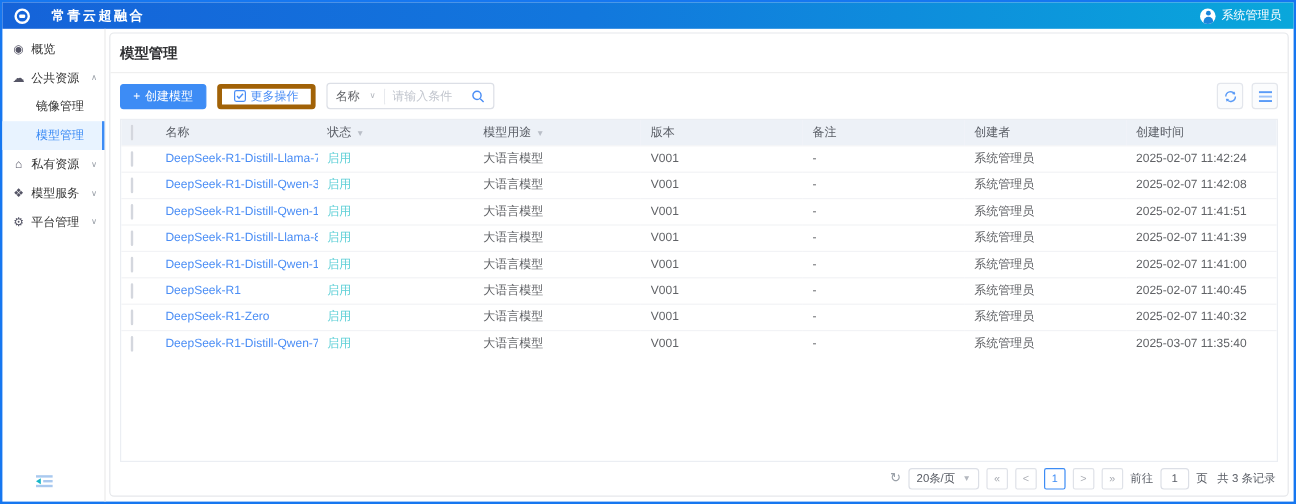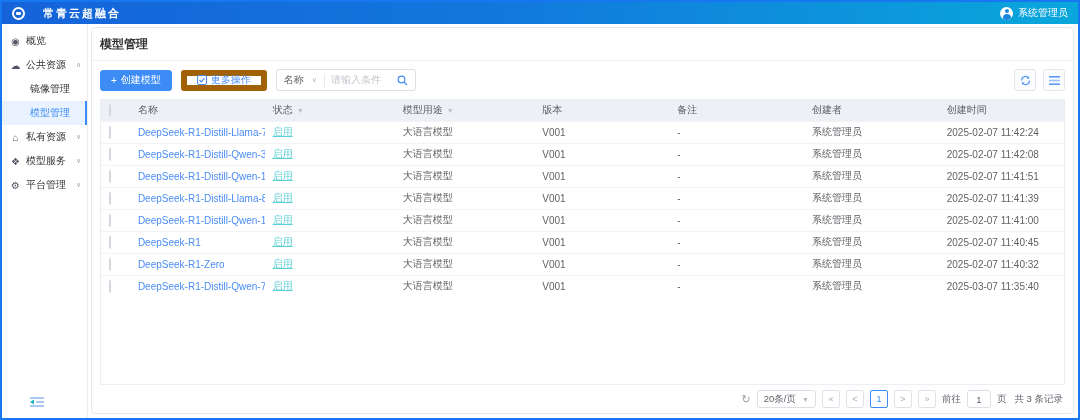--- a/index.html
+++ b/index.html
@@ -33,41 +33,41 @@
 
   
   .main { flex: 1; padding: 3px 4px 4px 3px; min-width: 0; }
   .card { height: 100%; border: 1px solid #e6e8eb; border-radius: 4px; background: #fff; padding: 7px 8px 5px; display: flex; flex-direction: column; }
   .page-title { font-size: 12px; font-weight: bold; color: #303133; padding: 1px 8px 7px; margin: 0 -8px; border-bottom: 1px solid #efefef; }
 
   
   .toolbar { display: flex; align-items: center; margin: 8px 0; gap: 9px; }
   .btn { height: 21px; border-radius: 3px; font-size: 10px; display: inline-flex; align-items: center; gap: 4px; padding: 0 10px; cursor: pointer; }
   .btn-primary { background: #3d8cf5; color: #fff; border: 1px solid #3d8cf5; }
-  .btn-plain { background: #fff; color: #4a8df5; border: 6px solid #a16207; }
+  .btn-plain { background: #fff; color: #4a8df5; border: 4px solid #a16207; }
   .search-box { height: 22px; border: 1px solid #dcdfe6; border-radius: 3px; display: flex; align-items: center; background: #fff; overflow: hidden; }
   .search-select { display: flex; align-items: center; gap: 8px; padding: 0 7px; font-size: 10px; color: #606266; cursor: pointer; }
   .search-select .caret { color: #b4b8bf; font-size: 7px; }
   .search-divider { width: 1px; height: 13px; background: #e8eaee; }
-  .search-input { border: none; outline: none; width: 70px; font-size: 10px; padding: 0 6px; color: #333; font-family: Liberation Mono, monospace; }
+  .search-input { border: none; outline: none; width: 70px; font-size: 10px; padding: 0 6px; color: #333; font-family: Liberation Serif, serif; }
   .search-input::placeholder { color: #c3c7cf; }
   .search-icon-btn { padding: 0 7px 0 2px; display: flex; align-items: center; cursor: pointer; }
   .toolbar-right { margin-left: auto; display: flex; gap: 7px; }
   .icon-btn { width: 22px; height: 22px; border: 1px solid #e3e6ec; border-radius: 3px; background: #fbfcfd; display: grid; place-items: center; cursor: pointer; }
 
   
   .table-wrap { border: 1px solid #ebeef3; flex: 1; display: flex; flex-direction: column; overflow: hidden; margin-bottom: 5px; }
   table { width: 100%; border-collapse: collapse; table-layout: fixed; font-size: 10px; }
   col.c-check { width: 3%; } col.c-name { width: 14%; } col.c-status { width: 13.5%; }
   col.c-usage { width: 14.5%; } col.c-ver { width: 14%; } col.c-remark { width: 14%; }
   col.c-creator { width: 14%; } col.c-time { width: 13%; }
   thead th { background: #edf1f7; color: #5a5e66; font-weight: normal; height: 21px; text-align: left; padding-left: 8px; white-space: nowrap; }
   tbody td { height: 22px; border-top: 1px solid #f2f3f6; color: #606266; padding-left: 8px; white-space: nowrap; overflow: hidden; }
   td.cell-name { color: #4a8df5; cursor: pointer; }
-  td.cell-status { color: #5ccfd6; text-decoration: underline; }
+  td.cell-status { color: #5ccfd6; }
   .checkbox { width: 11px; height: 11px; border: 1px solid #d4d7de; border-radius: 2px; background: #fff; cursor: pointer; }
   th .checkbox { margin-top: 1px; }
   .filter-icon { display: inline-block; margin-left: 4px; color: #b9bec7; font-size: 7px; cursor: pointer; }
   .table-empty { flex: 1; }
 
   
   .pagination { display: flex; align-items: center; justify-content: flex-end; gap: 6px; font-size: 9.5px; color: #5a5e66; padding-right: 2px; }
   .pg-refresh { color: #9aa0a8; font-size: 11px; cursor: pointer; line-height: 1; }
   .size-select { border: 1px solid #dcdfe6; border-radius: 3px; height: 18px; display: flex; align-items: center; gap: 6px; padding: 0 6px; cursor: pointer; }
   .size-select .caret { color: #b4b8bf; font-size: 7px; }

